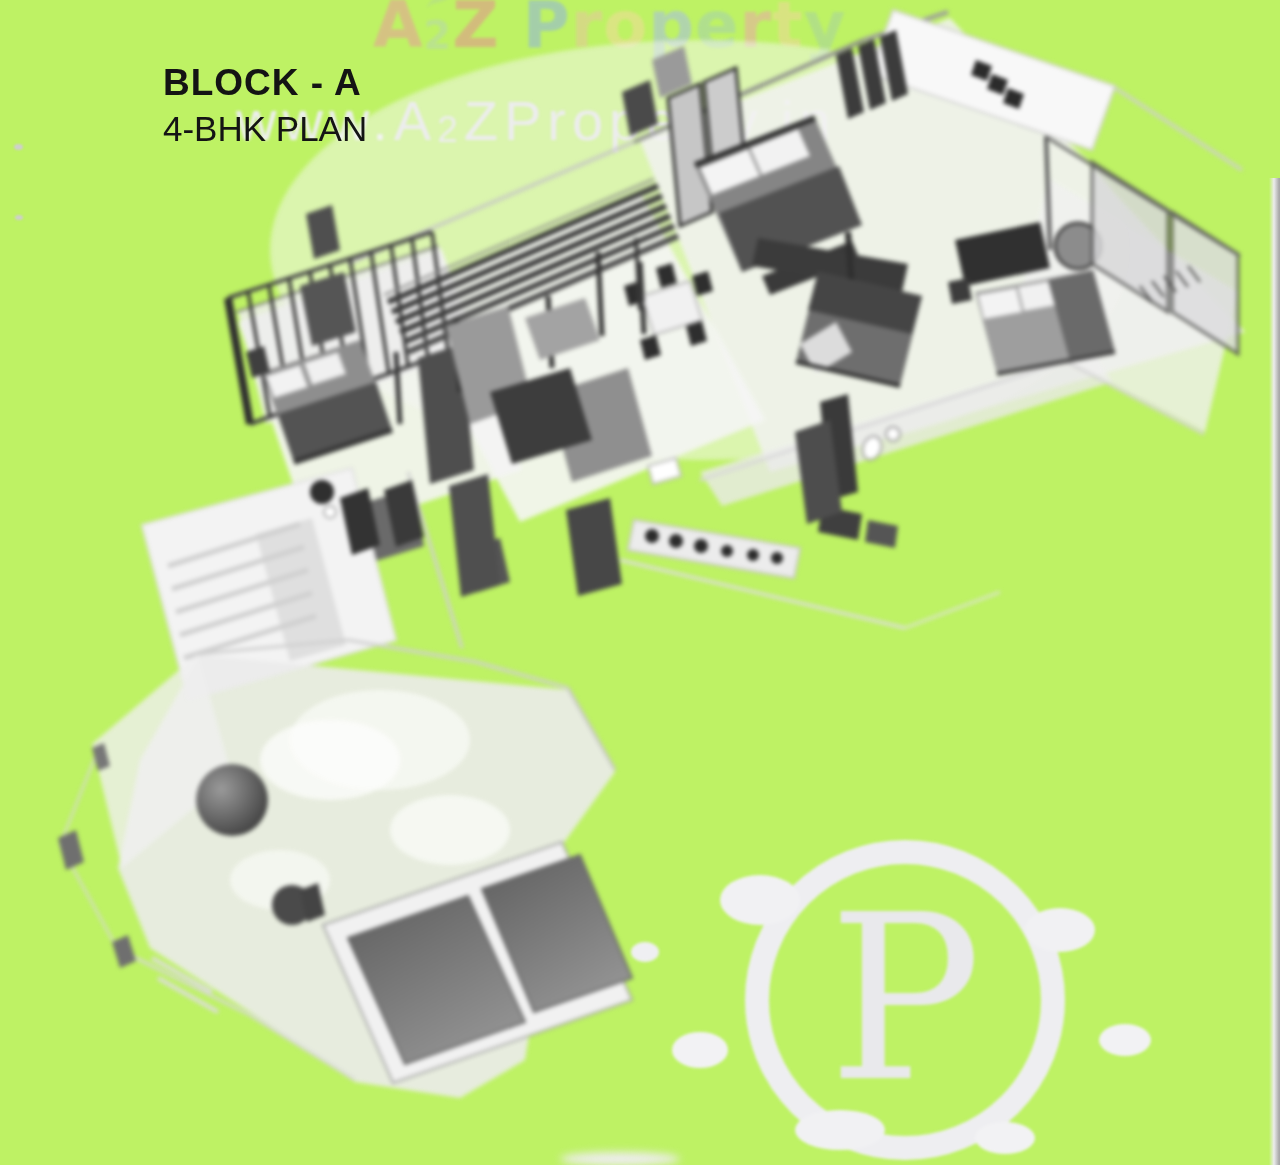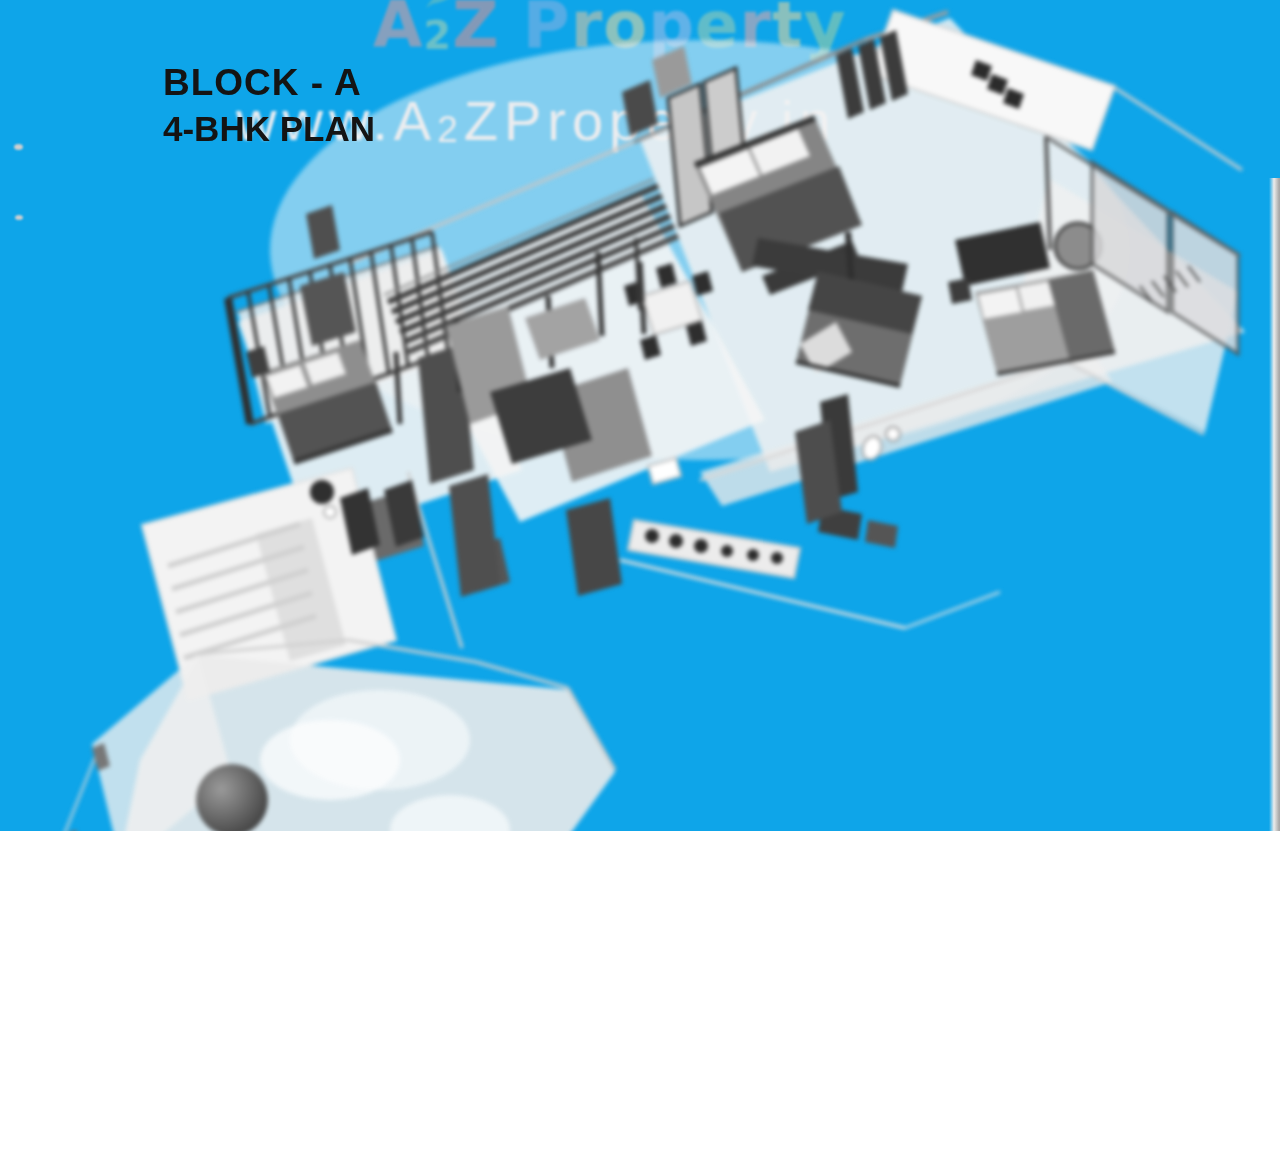--- a/index.html
+++ b/index.html
@@ -1,31 +1,31 @@
 <!DOCTYPE html>
 <html><head>
 <meta charset="utf-8">
 <style>
   html,body{margin:0;padding:0;background:#fff;}
-  #stage{position:relative;width:1280px;height:831px;background:#0ea5e9;overflow:hidden;
+  #stage{position:relative;width:1280px;height:1165px;background:#bef264;overflow:hidden;
          font-family:"Liberation Sans",sans-serif;}
   
   .logo{position:absolute;left:373px;top:-12px;font-family:"DejaVu Sans",sans-serif;
         font-weight:700;font-size:64px;letter-spacing:1px;white-space:pre;
         filter:blur(1.4px);opacity:.55;}
   .logo .logo-small{font-size:0.62em;position:relative;top:0.06em;}
   .logo-leaf{position:absolute;left:50px;top:-2px;}
   .wm{position:absolute;left:236px;top:88px;font-size:56px;letter-spacing:6px;
       font-weight:400;filter:blur(1.6px);white-space:pre;}
   .wm .p0{color:#eeeef1;}
   .wm .p1,.wm .p3{color:#e2e2e6;}
   .wm .p2{color:#e2e2e6;font-size:0.66em;position:relative;top:0.05em;}
   .titles{position:absolute;left:163px;top:64px;color:#141414;filter:blur(.5px);}
   .t1{font-size:37px;font-weight:800;letter-spacing:1px;line-height:1.0;}
-  .t2{font-size:35px;font-weight:700;letter-spacing:0px;margin-top:10px;line-height:1.0;text-align:right;}
+  .t2{font-size:35px;font-weight:400;letter-spacing:0px;margin-top:10px;line-height:1.0;text-align:right;}
   
   .plan-svg{position:absolute;left:0;top:0;filter:blur(2.2px);}
   .seal-svg{position:absolute;left:0;top:0;filter:blur(1.5px);}
   
   .edge-right{position:absolute;right:0;top:178px;bottom:0;width:11px;
       background:linear-gradient(to right,rgba(255,255,255,0),#ececec 45%,#a8a8a8 92%);}
   .speck{position:absolute;background:#cfcfcf;border-radius:50%;filter:blur(1px);}
   .sp1{left:14px;top:144px;width:9px;height:6px;}
   .sp2{left:15px;top:215px;width:8px;height:5px;}
   .smudge-bottom{position:absolute;left:560px;top:1152px;width:120px;height:14px;

